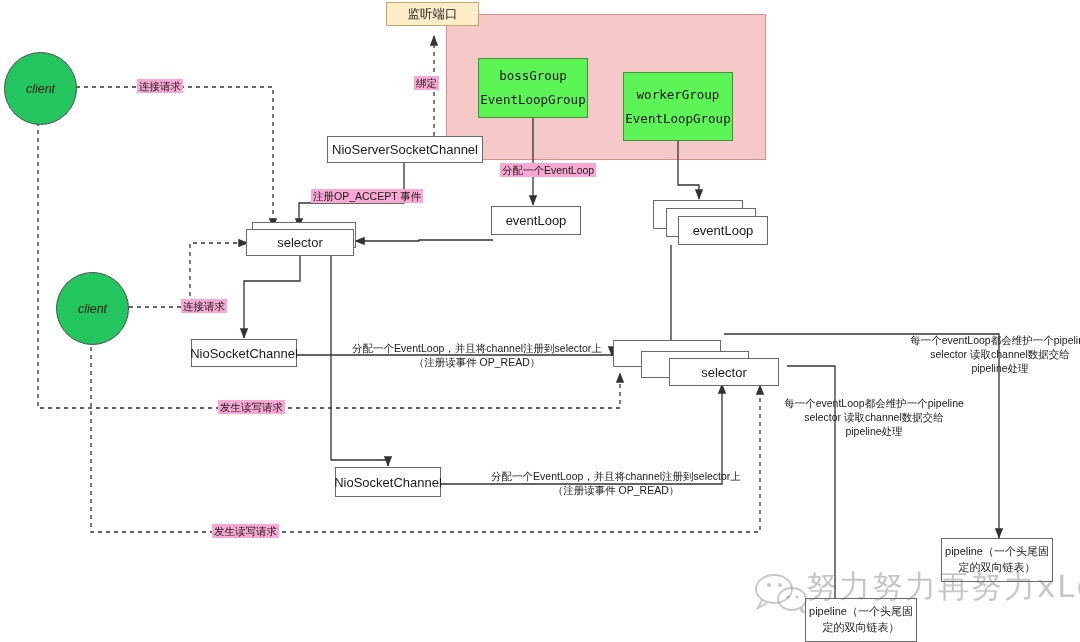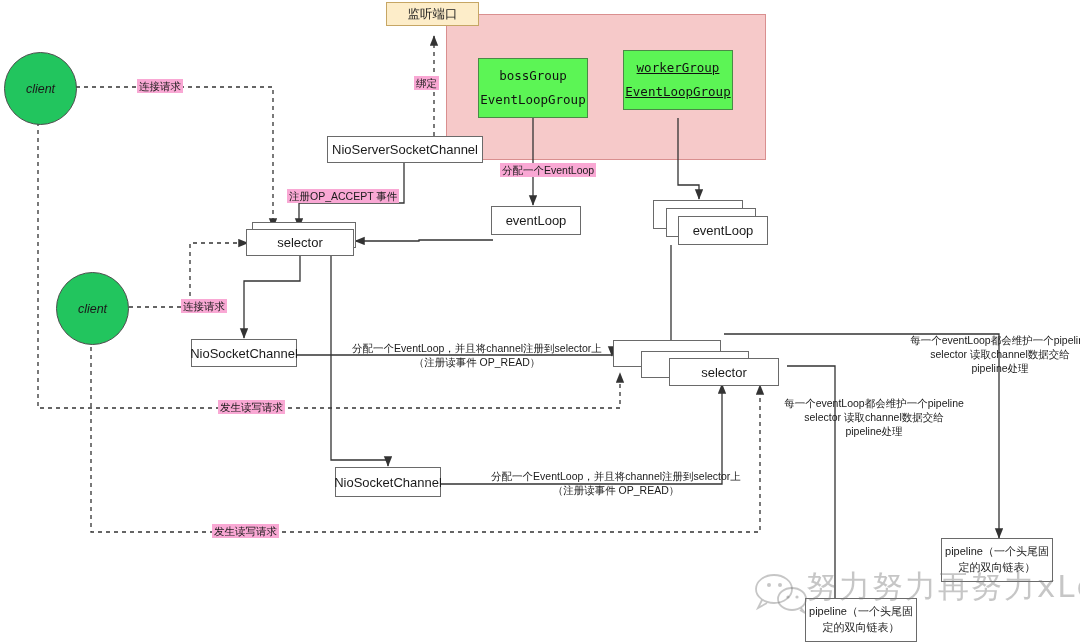--- a/index.html
+++ b/index.html
@@ -107,21 +107,21 @@
 
   <div class="green-circle" style="left:56px;top:272px;width:71px;height:71px;">
     <span>client</span>
   </div>
 
   <div class="green-box" style="left:478px;top:58px;width:110px;height:60px;">
     <span>bossGroup</span>
     <span>EventLoopGroup</span>
   </div>
 
-  <div class="green-box" style="left:623px;top:50px;width:110px;height:60px;text-decoration:underline;">
+  <div class="green-box" style="left:623px;top:72px;width:110px;height:69px;">
     <span>workerGroup</span>
     <span>EventLoopGroup</span>
   </div>
 
   <div class="node box" style="left:327px;top:136px;width:156px;height:27px;">
     <span>NioServerSocketChannel</span>
   </div>
 
   <div class="node box" style="left:491px;top:206px;width:90px;height:29px;">
     <span>eventLoop</span>
@@ -161,21 +161,21 @@
     <span>pipeline（一个头尾固</span>
     <span>定的双向链表）</span>
   </div>
 
   <div class="edge-label lbl-bg" style="left:387px;top:76px;text-align:center;">绑定</div>
 
   <div class="edge-label lbl-bg" style="left:110px;top:79px;">连接请求</div>
 
   <div class="edge-label lbl-bg" style="left:154px;top:299px;">连接请求</div>
 
-  <div class="edge-label lbl-bg" style="left:260px;top:189px;">注册OP_ACCEPT 事件</div>
+  <div class="edge-label lbl-bg" style="left:284px;top:189px;">注册OP_ACCEPT 事件</div>
 
   <div class="edge-label lbl-bg" style="left:473px;top:163px;">分配一个EventLoop</div>
 
 
   <div class="edge-label multi" style="left:337px;top:341px;width:280px;">
     <span>分配一个EventLoop，并且将channel注册到selector上</span><br>
     <span>（注册读事件 OP_READ）</span>
   </div>
 
   <div class="edge-label multi" style="left:476px;top:469px;width:280px;">

